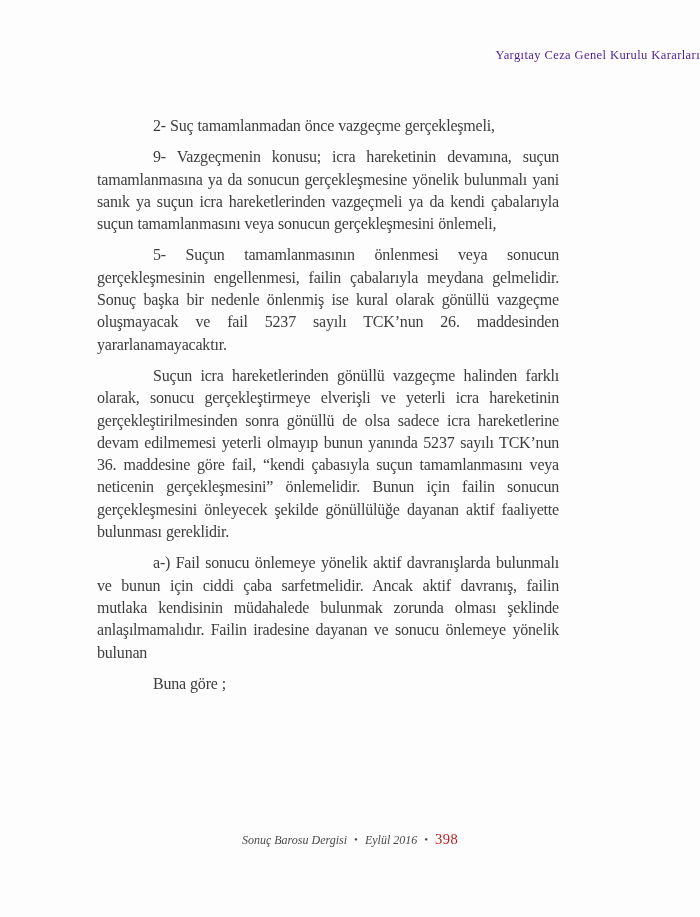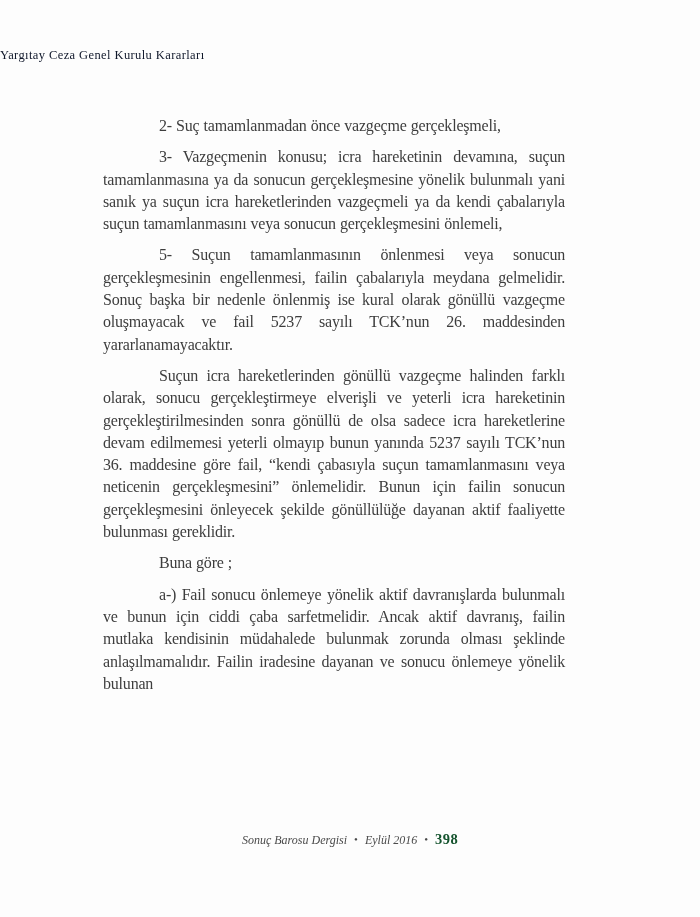--- a/index.html
+++ b/index.html
@@ -14,29 +14,29 @@
       background: #fdfdfd;
       font-family: "Liberation Serif", "DejaVu Serif", serif;
       color: #3d3d3d;
       overflow: hidden;
     }
     .running-head {
       position: absolute;
       top: 48px;
       left: 0;
       right: 0;
-      text-align: left;
+      text-align: right;
       font-size: 12.5px;
       letter-spacing: 0.4px;
-      color: #0f172a;
+      color: #4c1d95;
     }
     .body-text {
       position: absolute;
       top: 115px;
-      left: 103px;
+      left: 97px;
       width: 462px;
     }
     .para {
       margin: 0 0 9px 0;
       font-size: 16px;
       line-height: 22.3px;
       text-align: justify;
       text-indent: 56px;
       letter-spacing: -0.2px;
       word-spacing: 0.3px;
@@ -55,40 +55,39 @@
       font-style: normal;
       font-size: 11px;
       padding: 0 4px;
       position: relative;
       top: -1px;
     }
     .page-footer .pagenum {
       font-style: normal;
       font-size: 14.5px;
       letter-spacing: 0.4px;
-      color: #14532d;
-      font-weight: bold;
+      color: #b91c1c;
     }
   </style>
 </head>
 <body>
 
 <div class="page">
 
   <header class="running-head">
     <span>Yargıtay Ceza Genel Kurulu Kararları</span>
   </header>
 
   <main class="body-text">
     <p class="para">2- Suç tamamlanmadan önce vazgeçme gerçekleşmeli,</p>
-    <p class="para">3- Vazgeçmenin konusu; icra hareketinin devamına, suçun tamamlanmasına ya da sonucun gerçekleşmesine yönelik bulunmalı yani sanık ya suçun icra hareketlerinden vazgeçmeli ya da kendi çabalarıyla suçun tamamlanmasını veya sonucun gerçekleşmesini önlemeli,</p>
+    <p class="para">9- Vazgeçmenin konusu; icra hareketinin devamına, suçun tamamlanmasına ya da sonucun gerçekleşmesine yönelik bulunmalı yani sanık ya suçun icra hareketlerinden vazgeçmeli ya da kendi çabalarıyla suçun tamamlanmasını veya sonucun gerçekleşmesini önlemeli,</p>
     <p class="para">5- Suçun tamamlanmasının önlenmesi veya sonucun gerçekleşmesinin engellenmesi, failin çabalarıyla meydana gelmelidir. Sonuç başka bir nedenle önlenmiş ise kural olarak gönüllü vazgeçme oluşmayacak ve fail 5237 sayılı TCK’nun 26. maddesinden yararlanamayacaktır.</p>
     <p class="para">Suçun icra hareketlerinden gönüllü vazgeçme halinden farklı olarak, sonucu gerçekleştirmeye elverişli ve yeterli icra hareketinin gerçekleştirilmesinden sonra gönüllü de olsa sadece icra hareketlerine devam edilmemesi yeterli olmayıp bunun yanında 5237 sayılı TCK’nun 36. maddesine göre fail, “kendi çabasıyla suçun tamamlanmasını veya neticenin gerçekleşmesini” önlemelidir. Bunun için failin sonucun gerçekleşmesini önleyecek şekilde gönüllülüğe dayanan aktif faaliyette bulunması gereklidir.</p>
+    <p class="para">a-) Fail sonucu önlemeye yönelik aktif davranışlarda bulunmalı ve bunun için ciddi çaba sarfetmelidir. Ancak aktif davranış, failin mutlaka kendisinin müdahalede bulunmak zorunda olması şeklinde anlaşılmamalıdır. Failin iradesine dayanan ve sonucu önlemeye yönelik bulunan</p>
     <p class="para">Buna göre ;</p>
-    <p class="para">a-) Fail sonucu önlemeye yönelik aktif davranışlarda bulunmalı ve bunun için ciddi çaba sarfetmelidir. Ancak aktif davranış, failin mutlaka kendisinin müdahalede bulunmak zorunda olması şeklinde anlaşılmamalıdır. Failin iradesine dayanan ve sonucu önlemeye yönelik bulunan</p>
   </main>
 
   <footer class="page-footer">
     <span class="journal">Sonuç Barosu Dergisi</span>
     <span class="sep">•</span>
     <span class="issue">Eylül 2016</span>
     <span class="sep">•</span>
     <span class="pagenum">398</span>
   </footer>
 

